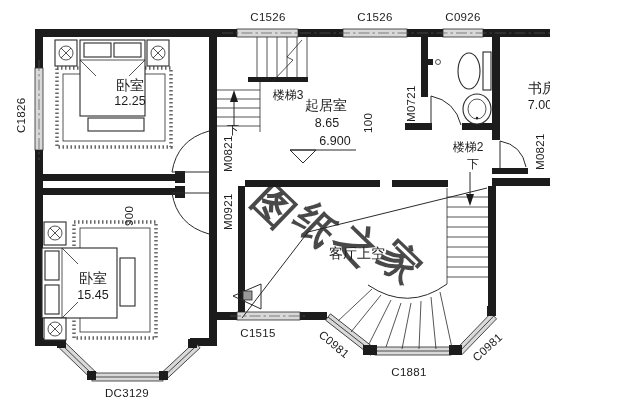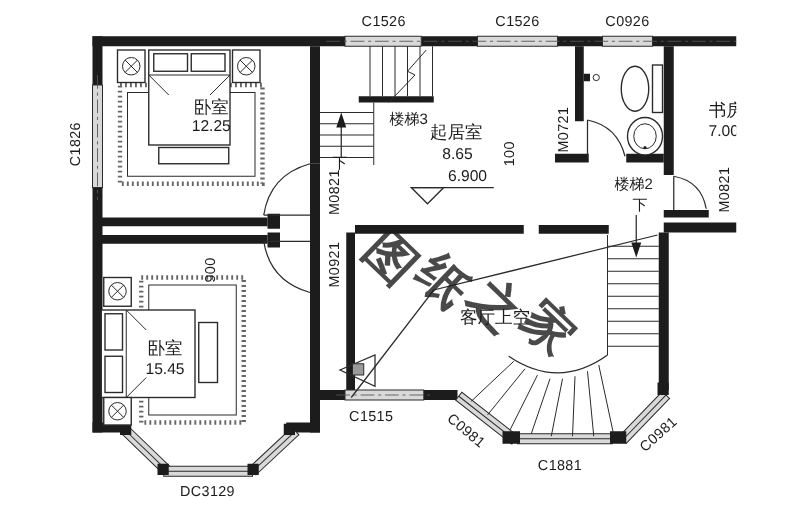--- a/index.html
+++ b/index.html
@@ -1,17 +1,17 @@
 <!DOCTYPE html>
 <html><head>
 <meta charset="utf-8">
 <style>
   html,body{margin:0;padding:0;background:#fff;}
   #plan{position:relative;width:550px;height:418px;background:#fff;overflow:hidden;
-        font-family:"Liberation Sans",sans-serif;margin-left:39px;}
+        font-family:"Liberation Sans",sans-serif;}
   svg text{fill:#1c1c1c;font-family:"Liberation Sans","DejaVu Sans",sans-serif;}
   .lbl{font-size:11.5px;letter-spacing:.3px;}
   .cjk{font-size:14px;}
   .num{font-size:12.5px;}
   .small{font-size:12px;}
   .wall{fill:#1c1c1c;}
   .win{fill:#d9d9d9;stroke:#2a2a2a;stroke-width:.8;}
   .thin{stroke:#2a2a2a;stroke-width:1;fill:none;}
   .thin2{stroke:#2a2a2a;stroke-width:.8;fill:none;}
   .furn{fill:#ffffff;stroke:#2a2a2a;stroke-width:1.1;}

